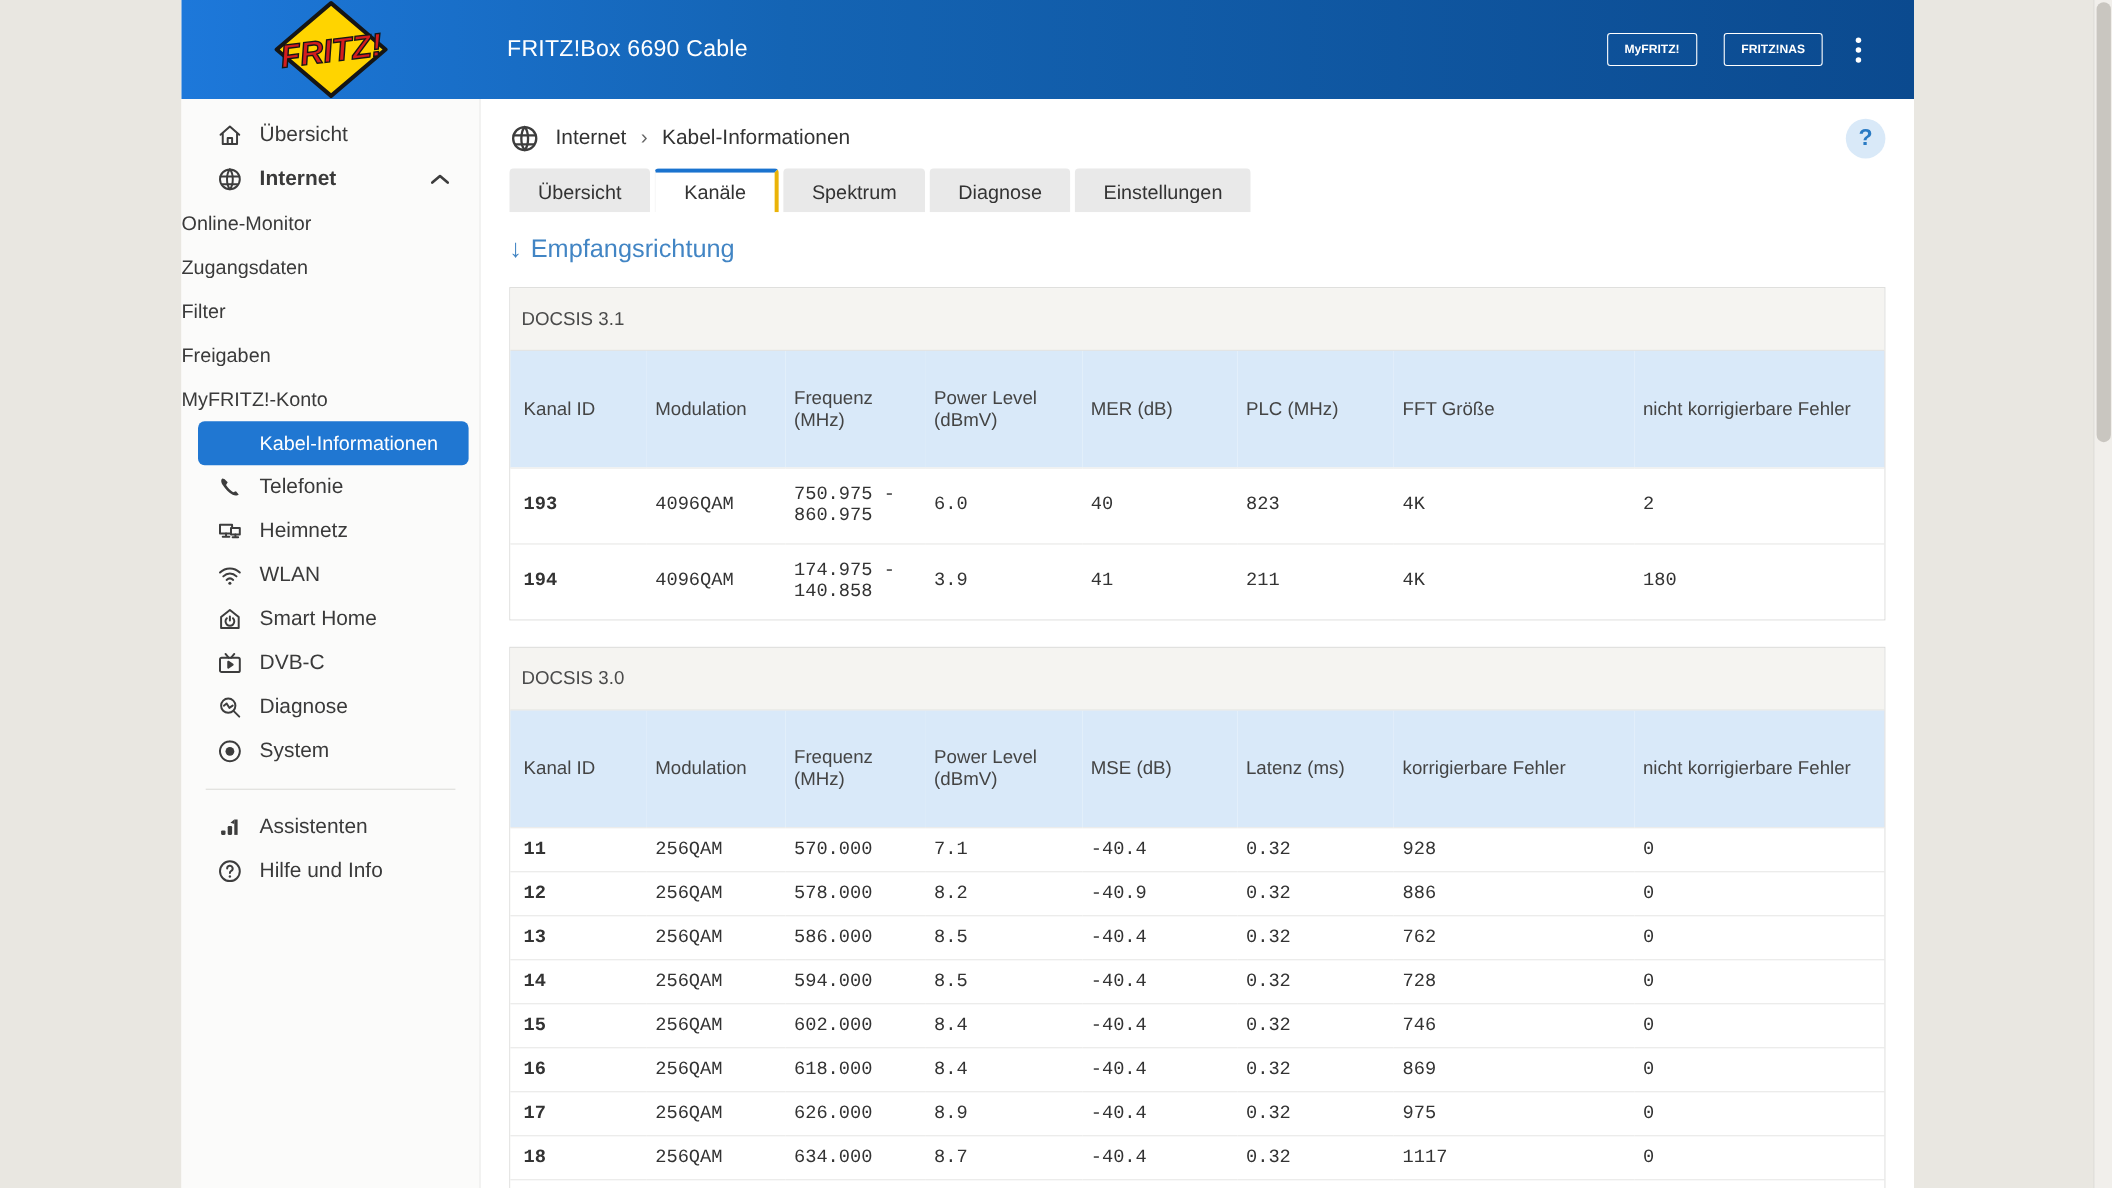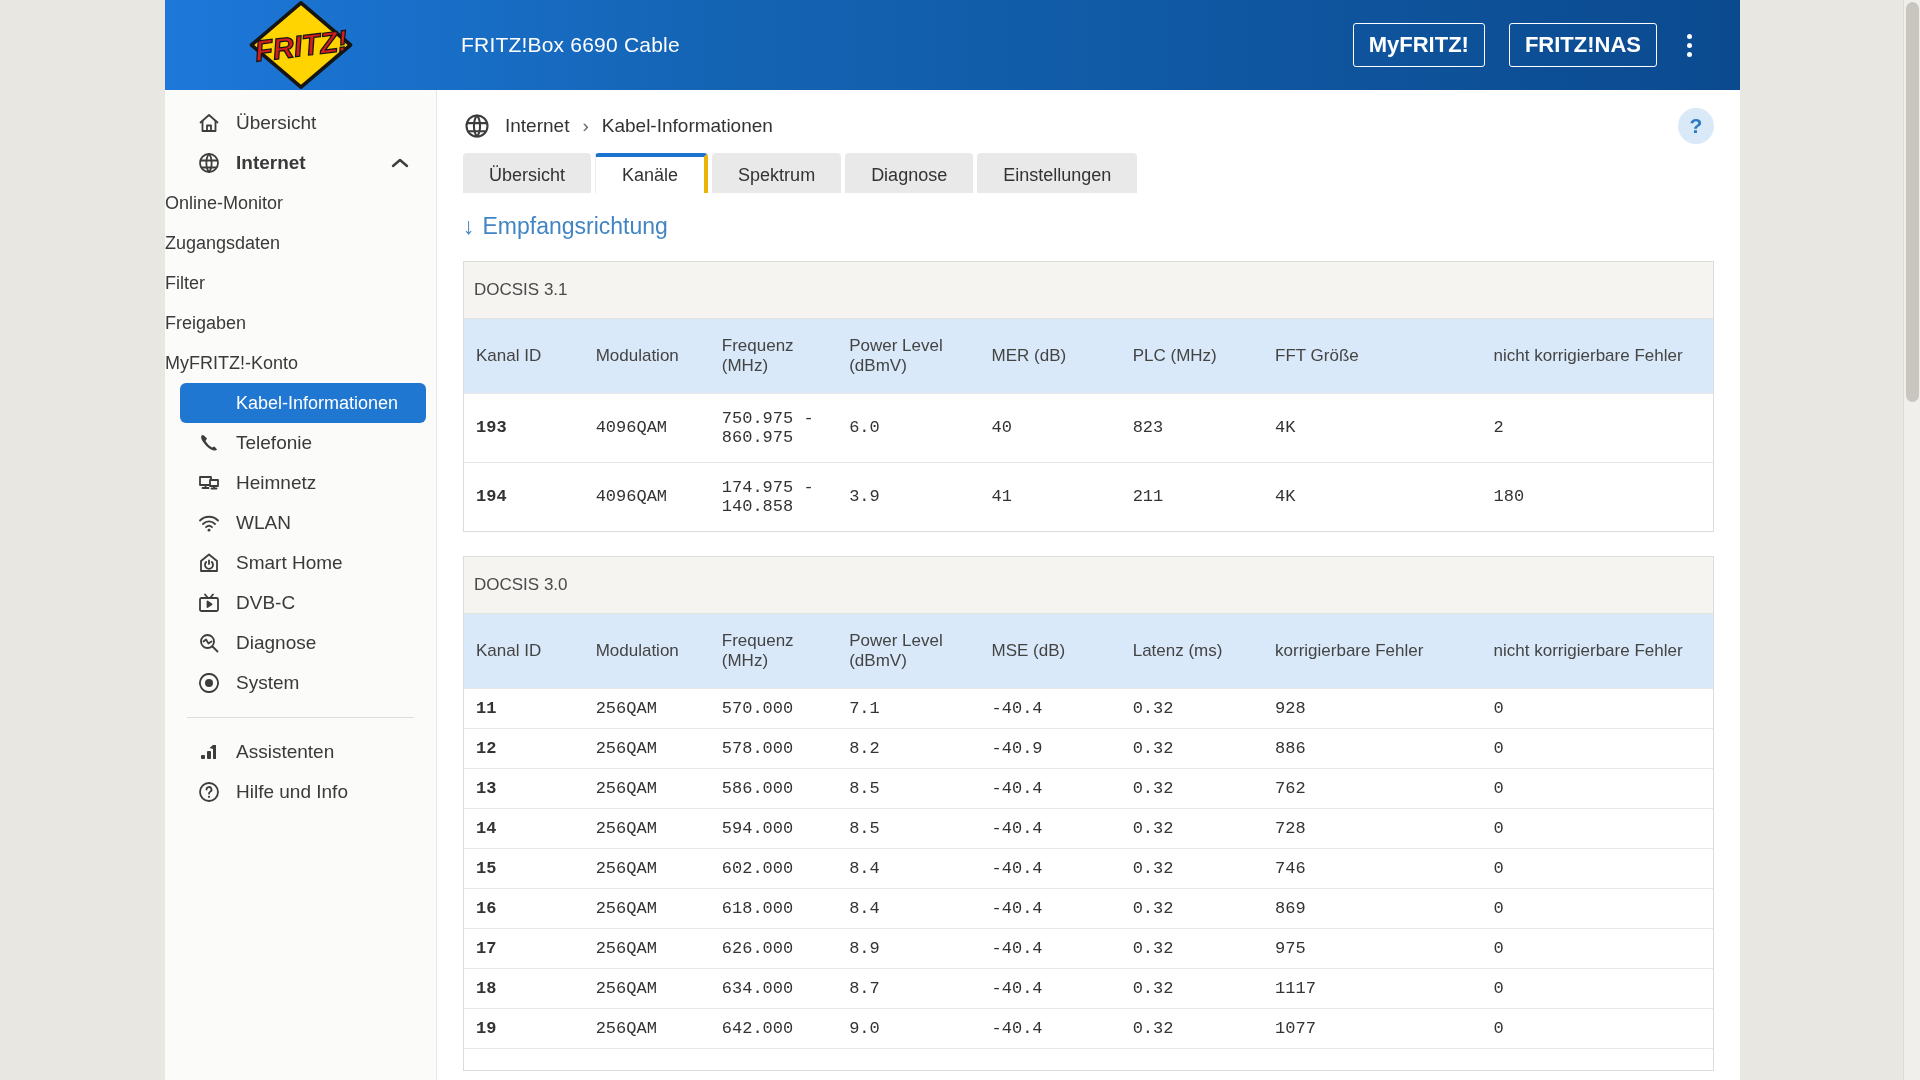--- a/index.html
+++ b/index.html
@@ -20,21 +20,21 @@
   .header {
     height:90px; flex:0 0 90px;
     background:linear-gradient(90deg,#1d78da 0%, #1464b4 35%, #0b4a8f 100%);
     display:flex; align-items:center;
   }
   .logo-block { width:272px; flex:0 0 272px; display:flex; align-items:center; justify-content:center; height:100%; }
   .app-title { color:#fff; font-size:21px; font-weight:normal; padding-left:24px; letter-spacing:0.2px; }
   .header-right { margin-left:auto; display:flex; align-items:center; gap:24px; padding-right:42px; }
   .hdr-btn {
     background:transparent; color:#fff; border:1.5px solid #fff; border-radius:3px;
-    font-family:"Liberation Sans",sans-serif; font-size:22px; font-weight:bold;
+    font-family:"Liberation Sans",sans-serif; font-size:11px; font-weight:bold;
     padding:8px 15px; cursor:pointer; white-space:nowrap;
   }
   .kebab { display:flex; flex-direction:column; gap:4px; padding:4px 6px; cursor:pointer; }
   .kebab span { width:5px; height:5px; border-radius:50%; background:#fff; }
   
   .body-row { display:flex; flex:1; min-height:0; }
   .sidebar {
     width:272px; flex:0 0 272px; background:#fbfbfa;
     border-right:1px solid #e7e7e4; padding-top:13px; overflow:hidden;
   }
@@ -82,21 +82,21 @@
     color:#4285c4; font-size:23px; cursor:pointer; width:max-content;
   }
   
   .card { border:1px solid #dcdcda; margin-top:21px; }
   .card + .card { margin-top:24px; }
   .card-band {
     background:#f5f4f1; height:57px; display:flex; align-items:center;
     padding-left:10px; font-size:17px; color:#4a4a4a; border-bottom:1px solid #e3e3e0;
   }
   table { width:100%; border-collapse:collapse; table-layout:fixed; }
-  thead tr { background:#d9e9f9; height:74px; }
+  thead tr { background:#d9e9f9; height:106px; }
   th {
     text-align:left; font-weight:normal; font-size:17px; color:#444;
     padding:0 8px; white-space:pre-line; vertical-align:middle;
   }
   td { font-size:17px; color:#333; padding:0 8px; white-space:pre-line; vertical-align:middle; }
   th:first-child, td:first-child { padding-left:12px; }
   td.kanal { font-weight:bold; }
   tbody tr { border-top:1px solid #e8e8e6; background:#fff;font-family:Liberation Mono, monospace; }
   .t31 tbody tr { height:69px; }
   .t30 tbody tr { height:40px; }

